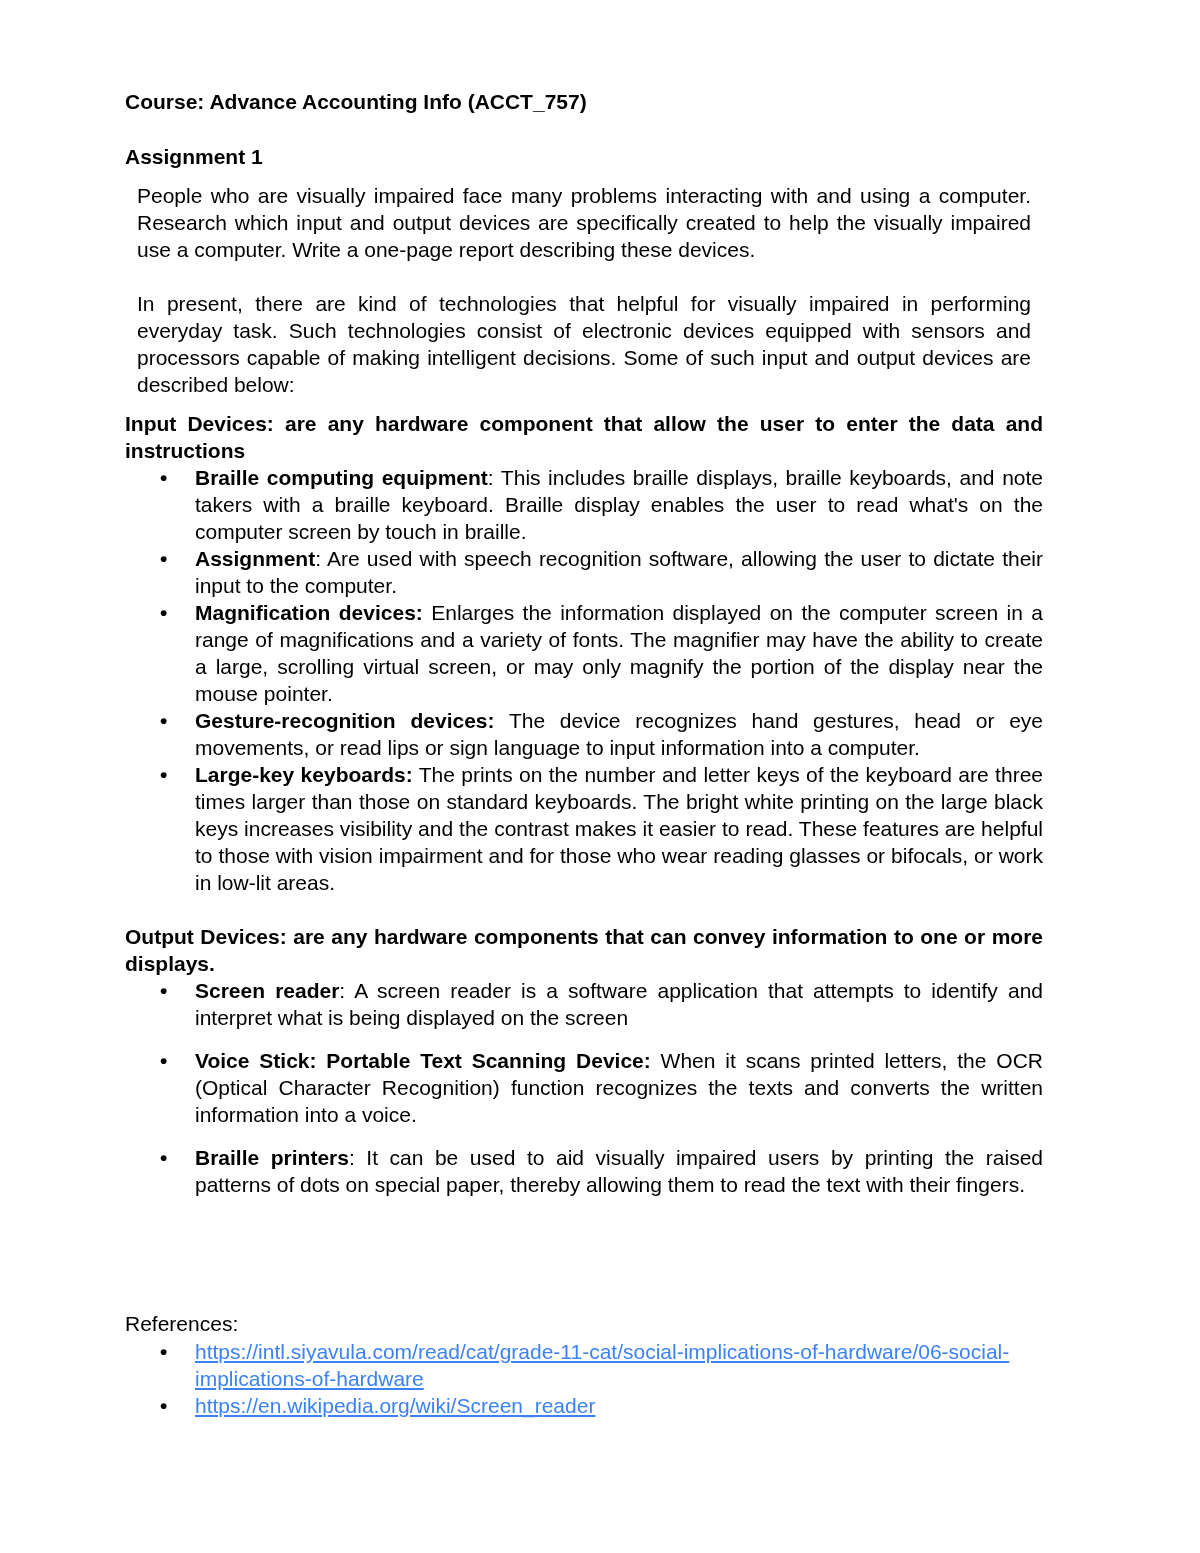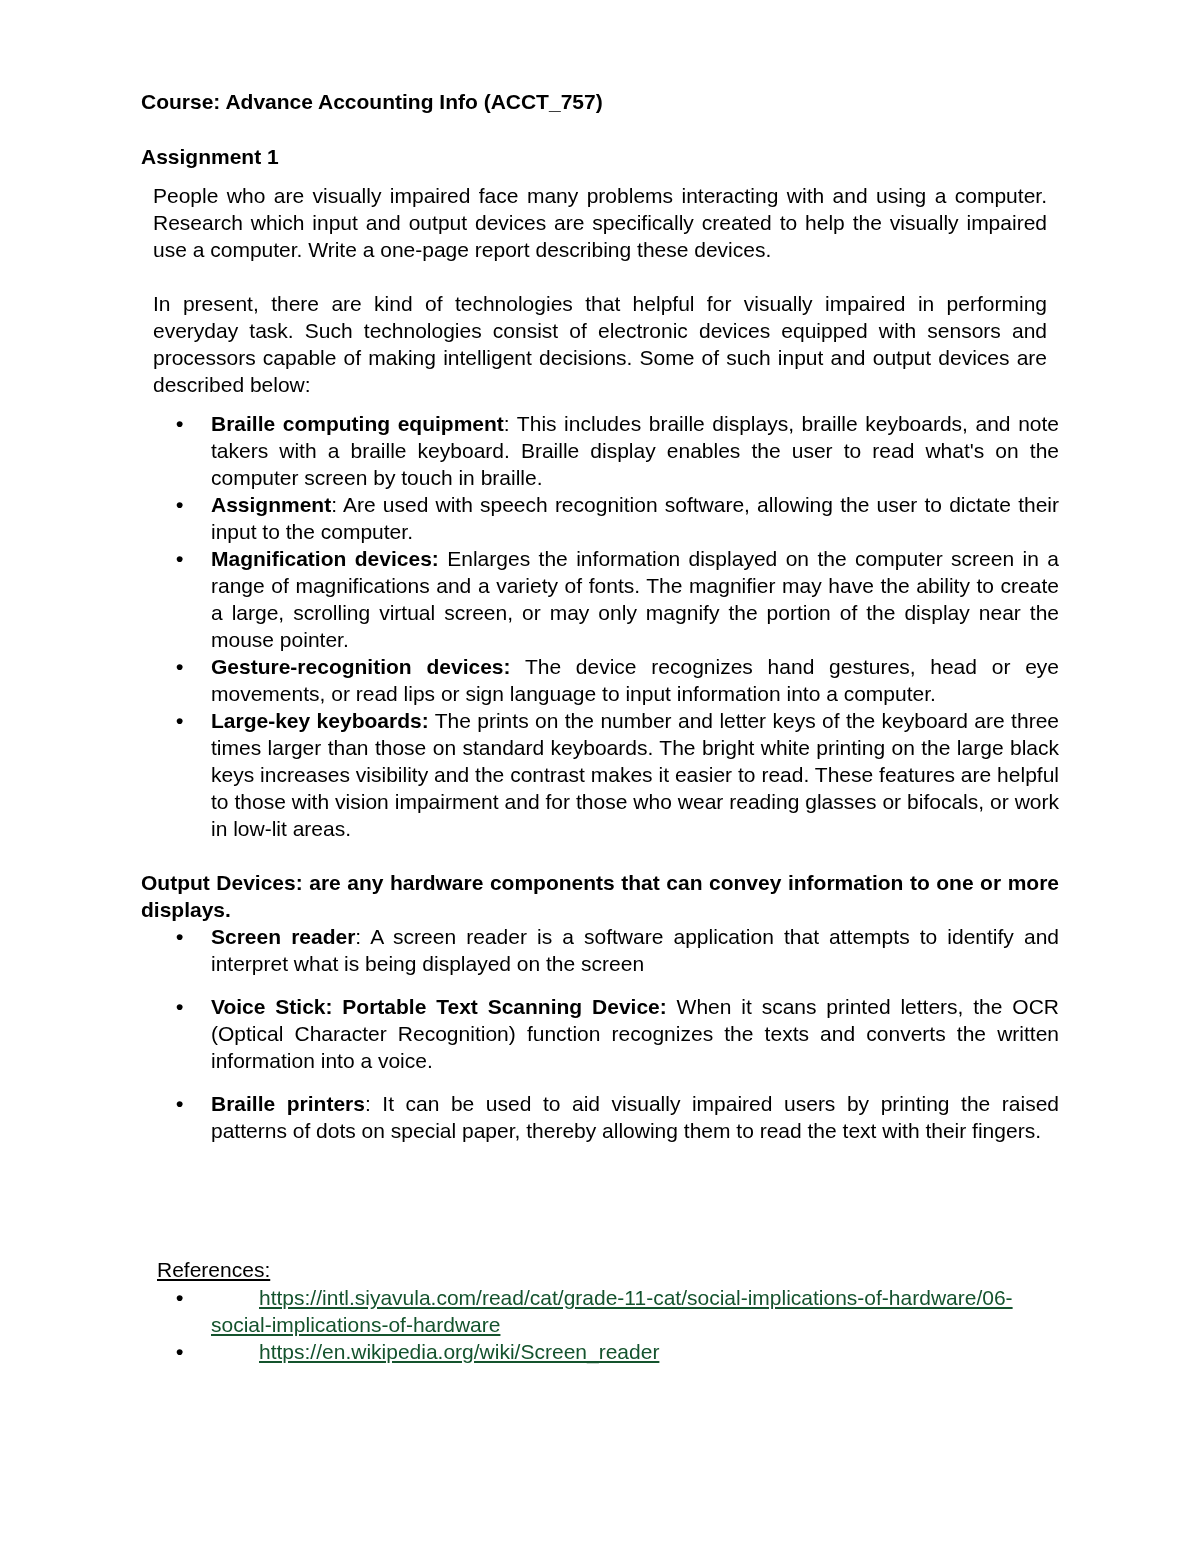--- a/index.html
+++ b/index.html
@@ -7,21 +7,21 @@
     position: relative;
     width: 1200px;
     height: 1553px;
     background: #ffffff;
     font-family: "Liberation Sans", sans-serif;
     color: #000000;
     overflow: hidden;
   }
   .content {
     position: absolute;
-    left: 141px;
+    left: 125px;
     top: 88px;
     width: 918px;
     font-size: 21px;
     line-height: 27px;
     text-align: justify;
   }
   .course-line { font-weight: bold; margin-bottom: 27px; }
   .assignment-title { font-weight: bold; margin-top: 28px; }
   .para { margin: 12px; }
   .gap-above { margin-top: 27px; }
@@ -37,42 +37,42 @@
   }
   ul.device-list li::before, ul.ref-list li::before {
     content: "\2022";
     position: absolute;
     left: -35px;
     top: 0;
     font-weight: bold;
   }
   ul.output-list li + li { margin-top: 16px; }
   .references-block { margin-top: 112px; }
-  .ref-label { margin: 0 0 1px 16px; text-decoration: underline; }
+  .ref-label { margin: 0 0 1px 0; }
   a.ref-link {
-    color: #14532d;
+    color: #3b82f6;
     text-decoration: underline;
-    margin-left: 48px;
   }
   .term { font-weight: bold; }
 </style>
 </head>
 <body>
 
 <div class="page">
   <div class="content">
 
     <div class="course-line">Course: Advance Accounting Info (ACCT_757)</div>
 
     <div class="assignment-title">Assignment 1</div>
 
     <p class="para">People who are visually impaired face many problems interacting with and using a computer. Research which input and output devices are specifically created to help the visually impaired use a computer. Write a one-page report describing these devices.</p>
 
     <p class="para gap-above">In present, there are kind of technologies that helpful for visually impaired in performing everyday task. Such technologies consist of electronic devices equipped with sensors and processors capable of making intelligent decisions. Some of such input and output devices are described below:</p>
 
+    <div class="section-heading">Input Devices: are any hardware component that allow the user to enter the data and instructions</div>
 
     <ul class="device-list input-list">
       <li>
         <span class="term">Braille computing equipment</span><span>: This includes braille displays, braille keyboards, and note takers with a braille keyboard. Braille display enables the user to read what's on the computer screen by touch in braille.</span>
       </li>
       <li>
         <span class="term">Assignment</span><span>: Are used with speech recognition software, allowing the user to dictate their input to the computer.</span>
       </li>
       <li>
         <span class="term">Magnification devices:</span><span> Enlarges the information displayed on the computer screen in a range of magnifications and a variety of fonts. The magnifier may have the ability to create a large, scrolling virtual screen, or may only magnify the portion of the display near the mouse pointer.</span>

